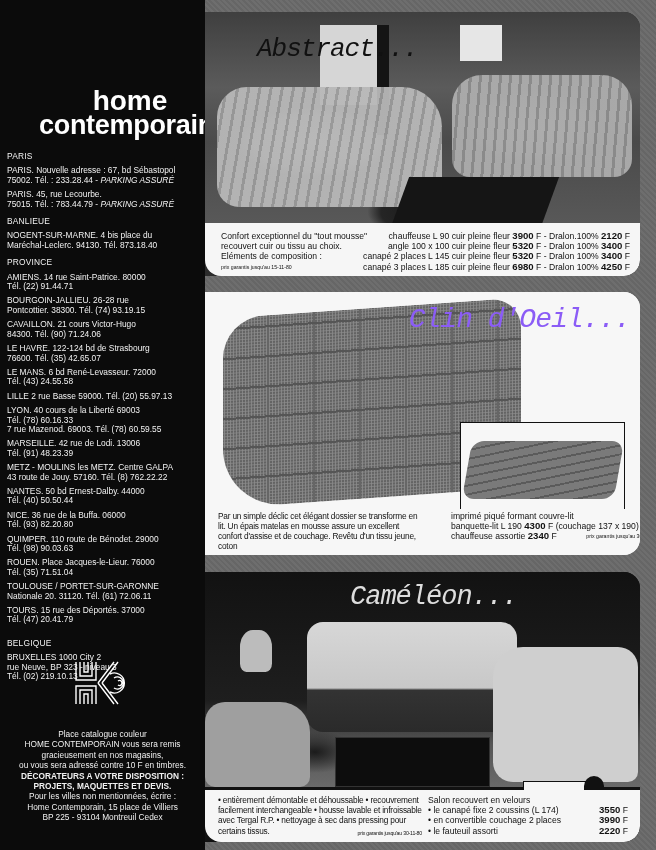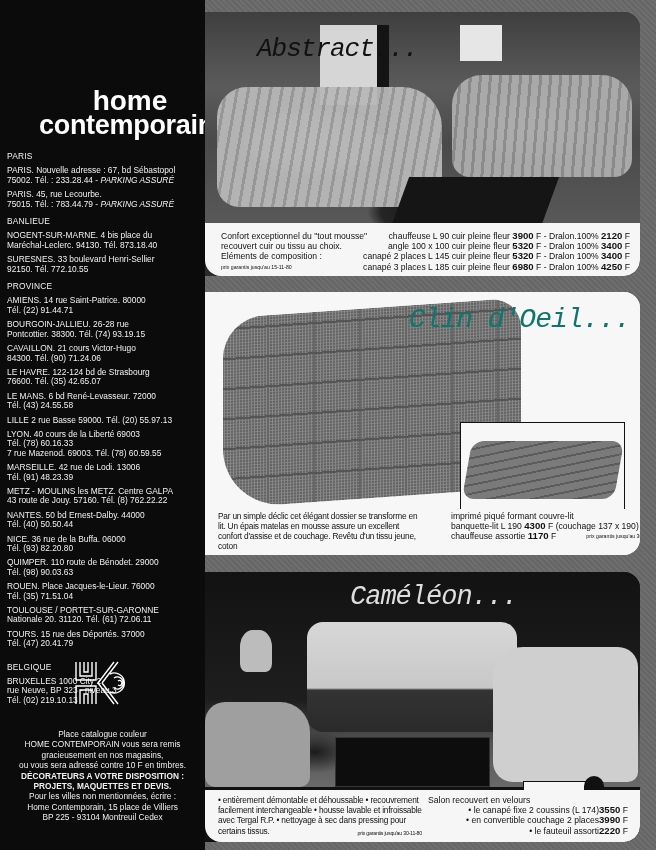--- a/index.html
+++ b/index.html
@@ -58,21 +58,21 @@
 
   
   .p2 { top: 292px; height: 263px; background: #f7f7f7; }
   .p2 .photo { height: 225px; background: #f7f7f7; }
   .p2 .sofa { position: absolute; left: 18px; top: 16px; width: 298px; height: 190px; border-radius: 40px 30px 30px 60px;
     background:
       repeating-linear-gradient(0deg, transparent 0 28px, #555 28px 30px),
       repeating-linear-gradient(90deg, transparent 0 44px, #666 44px 46px),
       radial-gradient(#8a8a8a 1px, #5d5d5d 1.5px) 0 0 / 3px 3px;
     transform: skewY(-4deg); }
-  .p2 .title-script { right: 10px; top: 12px; font-size: 28px; color: #0f766e; letter-spacing: -1px; }
+  .p2 .title-script { right: 10px; top: 12px; font-size: 28px; color: #8b5cf6; letter-spacing: -1px; }
   .p2 .inset { position: absolute; left: 255px; top: 130px; width: 165px; height: 90px; border: 1.5px solid #111; background: #f7f7f7; }
   .p2 .inset .mattress { position: absolute; left: 6px; top: 18px; width: 152px; height: 58px; border-radius: 12px;
     background: repeating-linear-gradient(-12deg, #7a7a7a 0 7px, #5b5b5b 7px 9px); transform: skewX(-10deg); }
   .p2 .caption { height: 46px; background: #f7f7f7; }
   .p2 .cap-left { position: absolute; left: 13px; top: 2px; width: 202px; font-size: 8.3px; line-height: 10px; letter-spacing: -0.2px; }
   .p2 .cap-right { position: absolute; left: 222px; top: 2px; width: 210px; font-size: 8.6px; line-height: 10px; margin-left: 24px; }
   .p2 .cap-right .small { font-size: 5.2px; position: absolute; right: 4px; top: 20px; }
 
   
   .p3 { top: 572px; height: 270px; background: #111; }
@@ -85,21 +85,21 @@
   .p3 .chair-r { position: absolute; left: 288px; top: 75px; width: 145px; height: 135px; border-radius: 30px 20px 10px 20px; background: #cfcfcf; }
   .p3 .chair-l { position: absolute; left: 0px; top: 130px; width: 105px; height: 85px; border-radius: 20px 30px 10px 10px; background: #9f9f9f; }
   .p3 .vase { position: absolute; left: 35px; top: 58px; width: 32px; height: 42px; border-radius: 40% 40% 20% 20%; background: #bcbcbc; }
   .p3 .ctable { position: absolute; left: 130px; top: 165px; width: 155px; height: 50px; background: #0d0d0d; border: 1px solid #333; }
   .p3 .tergal { position: absolute; left: 318px; top: 209px; width: 70px; height: 22px; background: #f6f6f6; border: 1px solid #111; font-size: 14px; font-weight: bold; font-style: italic; color: #111; padding: 5px 0 0 5px; letter-spacing: .5px; }
   .p3 .tergal::after { content: ""; position: absolute; right: -12px; top: -6px; width: 20px; height: 24px; border-radius: 10px 10px 4px 4px; background: #111; }
   .p3 .caption { height: 52px; }
   .p3 .cap-left { position: absolute; left: 13px; top: 5px; width: 204px; font-size: 8.3px; line-height: 10.2px; letter-spacing: -0.2px; }
   .p3 .cap-left .small { font-size: 5.2px; position: absolute; right: 0; top: 33px; }
   .p3 .cap-right { position: absolute; left: 223px; top: 5px; width: 200px; font-size: 8.6px; line-height: 10.2px; }
-  .p3 .row { display: flex; justify-content: flex-end; }
+  .p3 .row { display: flex; justify-content: space-between; }
 </style>
 </head>
 <body>
 
 <div class="page">
 
   <div class="left-col">
     <div class="brand">
       <div class="l1">home</div>
       <div class="l2">contemporain</div>
@@ -113,24 +113,20 @@
       </div>
       <div class="store">
         <span class="line">PARIS. 45, rue Lecourbe.</span>
         <span class="line"><span>75015. Tél. : 783.44.79 - </span><em>PARKING ASSURÉ</em></span>
       </div>
 
       <div class="region">BANLIEUE</div>
       <div class="store">
         <span class="line">NOGENT-SUR-MARNE. 4 bis place du</span>
         <span class="line">Maréchal-Leclerc. 94130. Tél. 873.18.40</span>
-      </div>
-      <div class="store">
-        <span class="line">SURESNES. 33 boulevard Henri-Sellier</span>
-        <span class="line">92150. Tél. 772.10.55</span>
       </div>
 
       <div class="region">PROVINCE</div>
       <div class="store">
           <span class="line">AMIENS. 14 rue Saint-Patrice. 80000</span>
           <span class="line">Tél. (22) 91.44.71</span>
         </div>
       <div class="store">
           <span class="line">BOURGOIN-JALLIEU. 26-28 rue</span>
           <span class="line">Pontcottier. 38300. Tél. (74) 93.19.15</span>
@@ -250,21 +246,21 @@
       <div class="title-script">Clin d'Oeil...</div>
       <div class="inset">
         <div class="mattress"></div>
       </div>
     </div>
     <div class="caption">
       <div class="cap-left">Par un simple déclic cet élégant dossier se transforme en lit. Un épais matelas en mousse assure un excellent confort d'assise et de couchage. Revêtu d'un tissu jeune, coton</div>
       <div class="cap-right">
         <div>imprimé piqué formant couvre-lit</div>
         <div><span>banquette-lit L 190 </span><span class="price">4300</span><span> F (couchage 137 x 190)</span></div>
-        <div><span>chauffeuse assortie </span><span class="price">1170</span><span> F</span></div>
+        <div><span>chauffeuse assortie </span><span class="price">2340</span><span> F</span></div>
         <div class="small">prix garantis jusqu'au 30-11-80</div>
       </div>
     </div>
   </div>
 
   <div class="panel p3">
     <div class="photo">
       <div class="vase"></div>
       <div class="sofa"></div>
       <div class="chair-l"></div>

